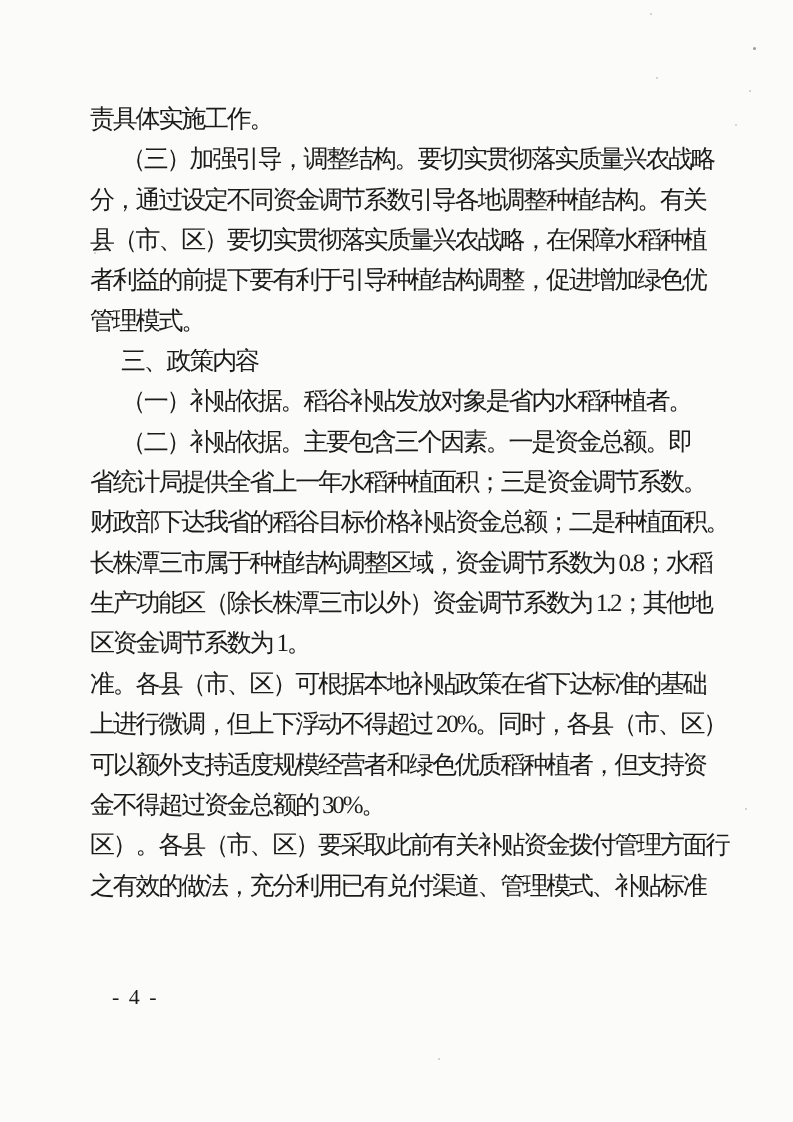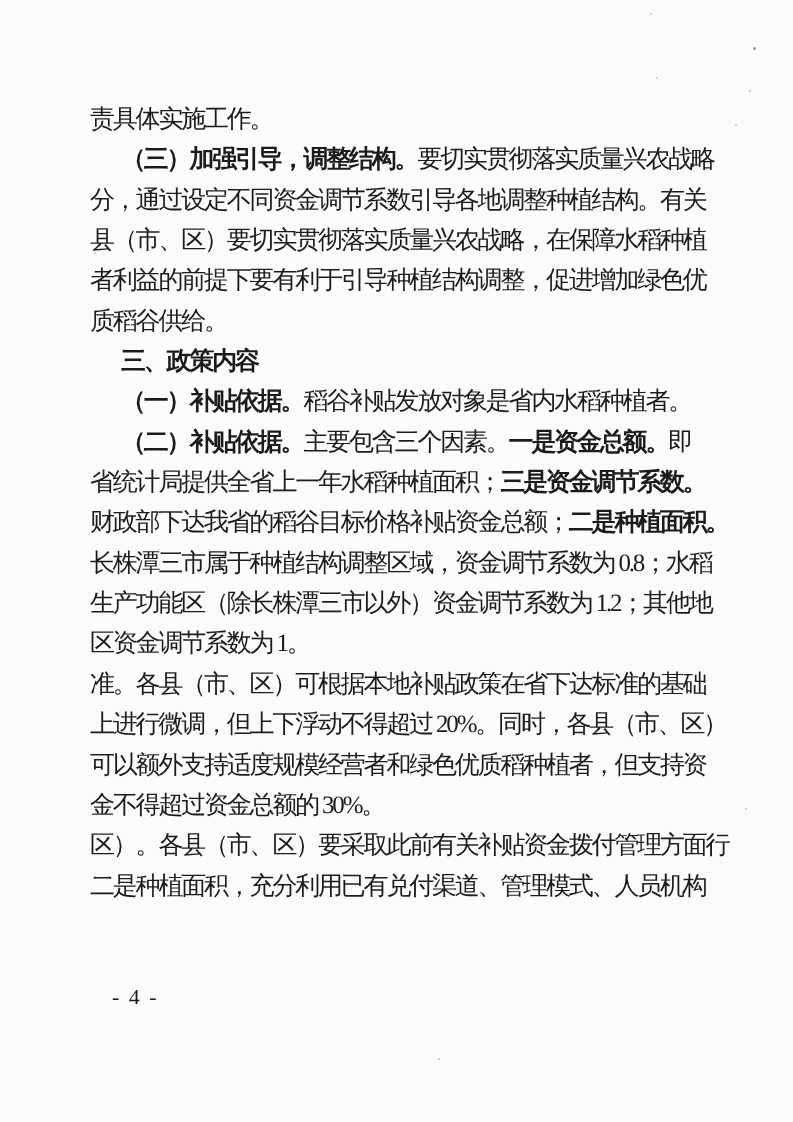--- a/index.html
+++ b/index.html
@@ -31,21 +31,21 @@
     white-space: nowrap;
     font-size: 25px;
     letter-spacing: -2.2px;
     color: #1b1b1b;
     text-rendering: geometricPrecision;
   }
   .line.indent {
     padding-left: 31px;
   }
   .seg.b {
-    font-weight: 700;
+    font-weight: 400;
   }
   .pagenum {
     position: absolute;
     left: 112px;
     top: 985px;
     font-size: 22px;
     letter-spacing: 2px;
     color: #1b1b1b;
     line-height: 24px;
   }
@@ -58,35 +58,35 @@
 </head>
 <body>
 
 <div class="page">
   <div class="content">
       <div class="line"><span class="seg">责具体实施工作。</span></div>
       <div class="line indent"><span class="seg b">（三）加强引导，调整结构。</span><span class="seg">要切实贯彻落实质量兴农战略</span></div>
       <div class="line"><span class="seg">分，通过设定不同资金调节系数引导各地调整种植结构。有关</span></div>
       <div class="line"><span class="seg">县（市、区）要切实贯彻落实质量兴农战略，在保障水稻种植</span></div>
       <div class="line"><span class="seg">者利益的前提下要有利于引导种植结构调整，促进增加绿色优</span></div>
-      <div class="line"><span class="seg">质稻谷供给。</span></div>
+      <div class="line"><span class="seg">管理模式。</span></div>
       <div class="line indent"><span class="seg b">三、政策内容</span></div>
       <div class="line indent"><span class="seg b">（一）补贴依据。</span><span class="seg">稻谷补贴发放对象是省内水稻种植者。</span></div>
       <div class="line indent"><span class="seg b">（二）补贴依据。</span><span class="seg">主要包含三个因素。</span><span class="seg b">一是资金总额。</span><span class="seg">即</span></div>
       <div class="line"><span class="seg">省统计局提供全省上一年水稻种植面积；</span><span class="seg b">三是资金调节系数。</span></div>
       <div class="line"><span class="seg">财政部下达我省的稻谷目标价格补贴资金总额；</span><span class="seg b">二是种植面积。</span></div>
       <div class="line"><span class="seg">长株潭三市属于种植结构调整区域，资金调节系数为 0.8；水稻</span></div>
       <div class="line"><span class="seg">生产功能区（除长株潭三市以外）资金调节系数为 1.2；其他地</span></div>
       <div class="line"><span class="seg">区资金调节系数为 1。</span></div>
       <div class="line"><span class="seg">准。各县（市、区）可根据本地补贴政策在省下达标准的基础</span></div>
       <div class="line"><span class="seg">上进行微调，但上下浮动不得超过 20%。同时，各县（市、区）</span></div>
       <div class="line"><span class="seg">可以额外支持适度规模经营者和绿色优质稻种植者，但支持资</span></div>
       <div class="line"><span class="seg">金不得超过资金总额的 30%。</span></div>
       <div class="line"><span class="seg">区）。各县（市、区）要采取此前有关补贴资金拨付管理方面行</span></div>
-      <div class="line"><span class="seg">二是种植面积，充分利用已有兑付渠道、管理模式、人员机构</span></div>
+      <div class="line"><span class="seg">之有效的做法，充分利用已有兑付渠道、管理模式、补贴标准</span></div>
     </div>
   <div class="pagenum">- 4 -</div>
 <div class="speck" style="left: 650px; top: 13px; width: 2px; height: 2px; opacity: 0.3;"></div>
     <div class="speck" style="left: 753px; top: 47px; width: 3px; height: 3px; opacity: 0.55;"></div>
     <div class="speck" style="left: 656px; top: 77px; width: 2px; height: 2px; opacity: 0.3;"></div>
     <div class="speck" style="left: 749px; top: 90px; width: 2px; height: 2px; opacity: 0.3;"></div>
     <div class="speck" style="left: 735px; top: 124px; width: 2px; height: 2px; opacity: 0.25;"></div>
     <div class="speck" style="left: 94px; top: 252px; width: 2px; height: 2px; opacity: 0.3;"></div>
     <div class="speck" style="left: 745px; top: 808px; width: 2px; height: 2px; opacity: 0.3;"></div>
     <div class="speck" style="left: 438px; top: 1058px; width: 2px; height: 2px; opacity: 0.3;"></div>

